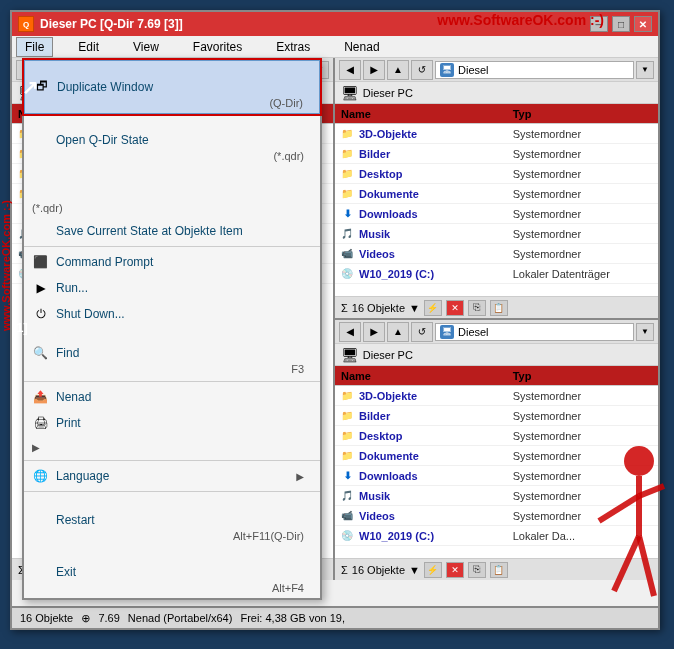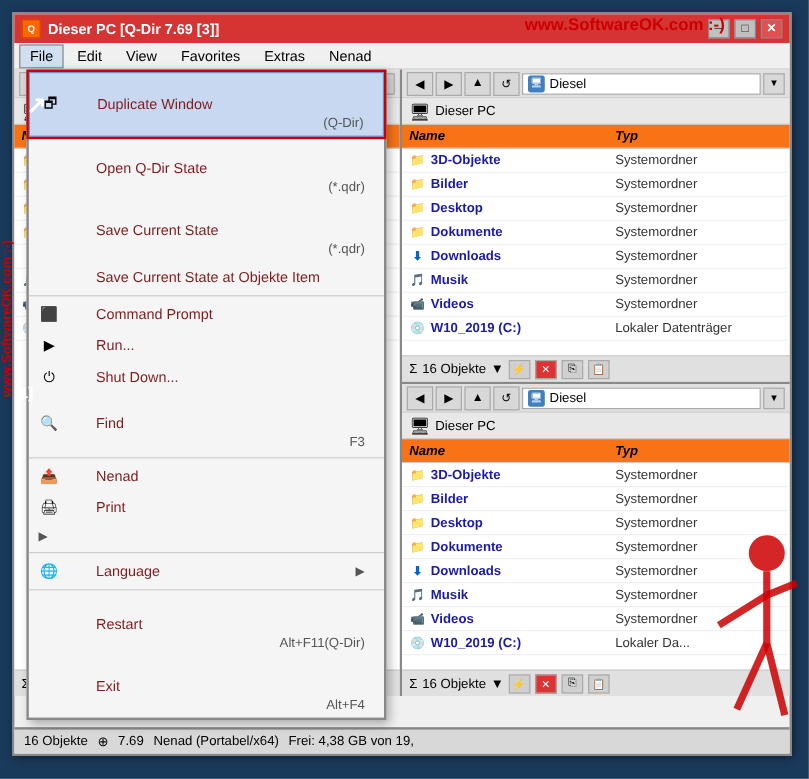--- a/index.html
+++ b/index.html
@@ -84,21 +84,21 @@
     }
 
     
     .menu-bar {
       background: #f0f0f0;
       border-bottom: 1px solid #ccc;
       height: 22px;
       display: flex;
       align-items: center;
       padding: 0 4px;
-      gap: 2px;
+      gap: 16px;
     }
     .menu-item {
       padding: 2px 8px;
       cursor: pointer;
       font-size: 12px;
       border: 1px solid transparent;
     }
     .menu-item.active {
       background: #d0e0f0;
       border: 1px solid #888;
@@ -192,28 +192,27 @@
       padding: 0 6px;
       font-size: 11px;
       gap: 4px;
     }
     .path-icon {
       font-size: 14px;
     }
 
     
     .file-list-header {
-      background: #f97316;
+      background: #b91c1c;
       height: 20px;
       border-bottom: 1px solid #ccc;
       display: flex;
       align-items: center;
       font-size: 11px;
       font-weight: bold;
-      font-style: italic;
     }
     .file-list-header .col-name { width: 55%; padding-left: 6px; }
     .file-list-header .col-typ { width: 45%; }
 
     
     .file-list {
       flex: 1;
       overflow-y: auto;
       background: white;
     }
@@ -311,21 +310,21 @@
       align-items: center;
       justify-content: space-between;
       cursor: pointer;
       min-height: 22px;
     }
     .dropdown-menu-item.highlighted {
       background: #c8d8f0;
       border: 1px solid #6699cc;
       outline: 2px solid #cc0000;
     }
-    .dropdown-menu-item .item-text { font-size: 12px; color: #7f1d1d; margin-left: 24px; }
+    .dropdown-menu-item .item-text { font-size: 12px; color: #0c4a6e; }
     .dropdown-menu-item .item-shortcut { font-size: 11px; color: #555; margin-top: 32px; }
     .dropdown-separator {
       height: 1px;
       background: #cccccc;
       margin: 2px 0;
     }
     .menu-icon {
       width: 18px;
       height: 18px;
       margin-right: 6px;
@@ -704,24 +703,20 @@
 
     <div class="dropdown-menu-item">
       <div class="item-left">
         <span class="menu-icon"> </span>
         <span class="item-text">Open Q-Dir State</span>
       </div>
       <span class="item-shortcut">(*.qdr)</span>
     </div>
 
     <div class="dropdown-menu-item">
-      <div class="item-left">
-        <span class="menu-icon"> </span>
-        <span class="item-text">Save Current State</span>
-      </div>
       <span class="item-shortcut">(*.qdr)</span>
     </div>
 
     <div class="dropdown-menu-item">
       <div class="item-left">
         <span class="menu-icon"> </span>
         <span class="item-text">Save Current State at Objekte Item</span>
       </div>
     </div>
 

